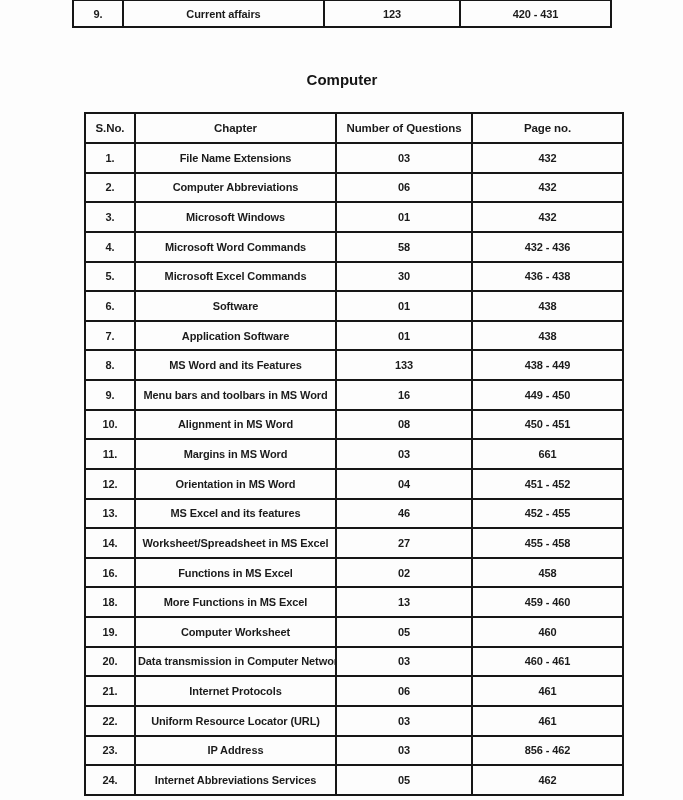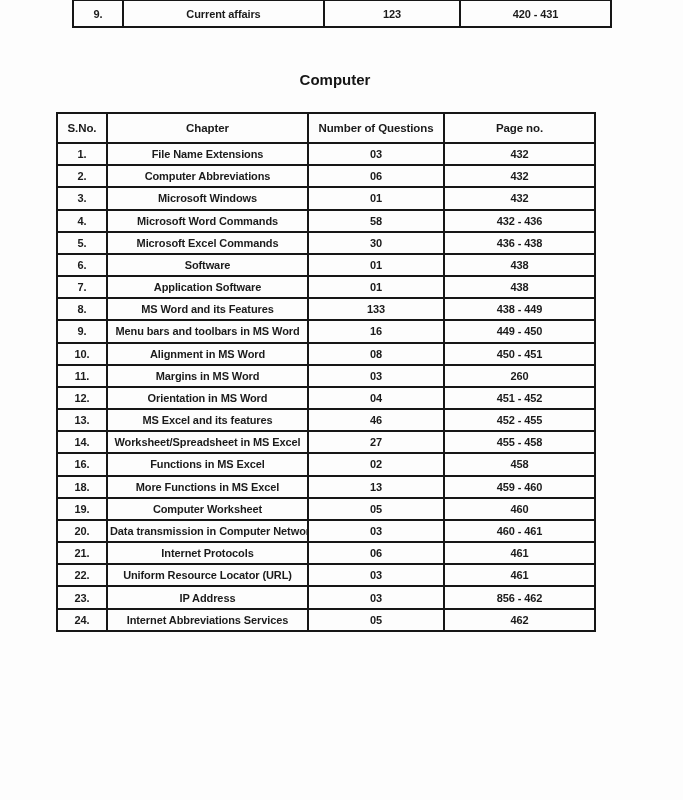--- a/index.html
+++ b/index.html
@@ -32,32 +32,32 @@
     overflow: hidden;
     white-space: nowrap;
   }
   .summary-table {
     left: 72px; top: -1px;
     width: 538px;
   }
   .summary-table tr { height: 27px; }
   .section-heading {
     position: absolute;
-    left: 2px; top: 71px;
+    left: 9px; top: 71px;
     width: 666px;
     margin: 0;
     text-align: center;
     font-size: 15px;
     font-weight: 700;
     color: #151515;
   }
   .chapter-table {
-    left: 56px; top: 112px;
+    left: 84px; top: 112px;
     width: 538px;
-    height: 520px;
+    height: 684px;
   }
   .chapter-table thead tr { height: 30px; }
   .chapter-table thead th { font-size: 11.5px; }
   .col-sno   { width: 50px; }
   .col-chap  { width: 201px; }
   .col-qty   { width: 136px; }
   .col-page  { width: 151px; }
 </style>
 </head>
 <body>
@@ -156,21 +156,21 @@
         <tr>
           <td>10.</td>
           <td>Alignment in MS Word</td>
           <td>08</td>
           <td>450 - 451</td>
         </tr>
         <tr>
           <td>11.</td>
           <td>Margins in MS Word</td>
           <td>03</td>
-          <td>260</td>
+          <td>661</td>
         </tr>
         <tr>
           <td>12.</td>
           <td>Orientation in MS Word</td>
           <td>04</td>
           <td>451 - 452</td>
         </tr>
         <tr>
           <td>13.</td>
           <td>MS Excel and its features</td>

